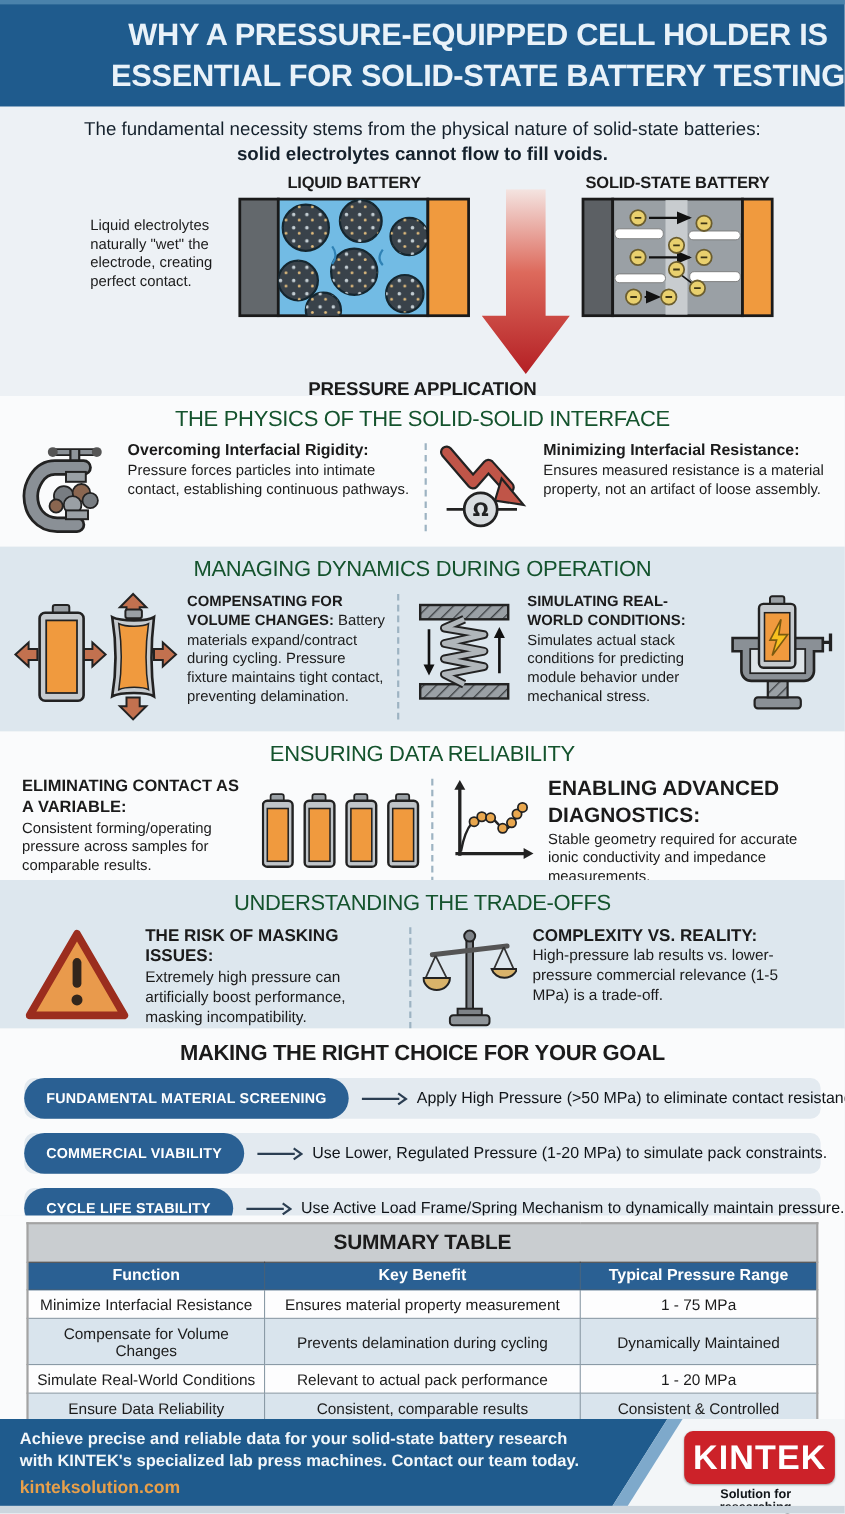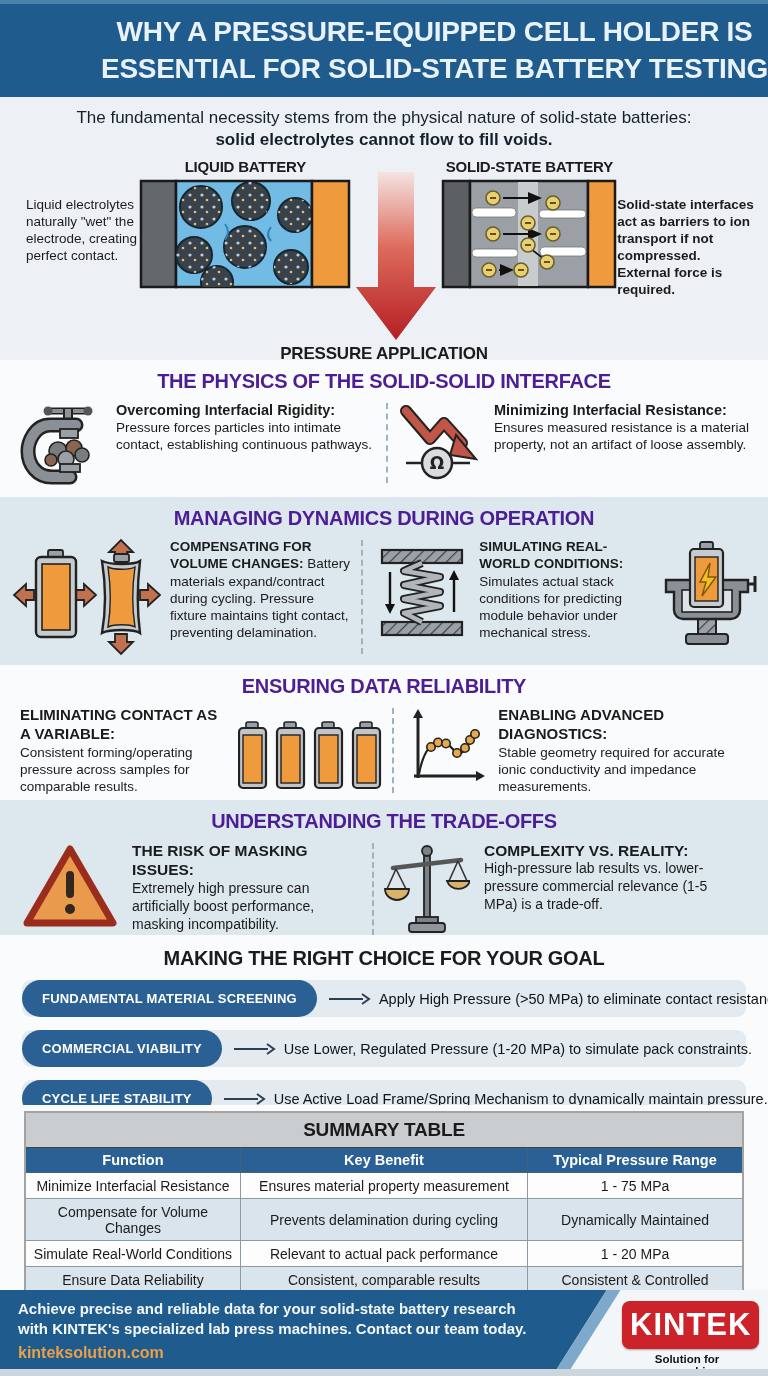--- a/index.html
+++ b/index.html
@@ -23,21 +23,21 @@
   .diag-label { font-size:15px; font-weight:700; margin-bottom:4px; letter-spacing:-0.2px; }
   .arrow-col { width:100px; display:flex; justify-content:center; margin-top:14px; }
   .pressure { text-align:center; margin-top:2px; }
   .pressure .pt { font-size:17px; font-weight:700; letter-spacing:-0.2px; }
   .pressure .ps { font-size:15px; }
 
   
   .sect { padding-top:10px; }
   .sect-white { background:#fafbfc; }
   .sect-blue { background:#dde7ee; }
-  .sect h2 { text-align:center; font-size:20px; font-weight:700; letter-spacing:-0.3px; color:#4c1d95; margin-bottom:8px; }
+  .sect h2 { text-align:center; font-size:20px; font-weight:400; letter-spacing:-0.3px; color:#14532d; margin-bottom:8px; }
   .cols { display:flex; align-items:flex-start; padding:0 18px; }
   .vdiv { border-left:2px dashed #9db3c2; align-self:stretch; margin:2px 10px; }
   .item-head { font-size:14.5px; font-weight:700; line-height:1.25; }
   .item-body { font-size:13.5px; line-height:1.28; }
   .inlinehead { font-weight:700; }
 
   .s-physics { height:137px; }
   .s-dynamics { height:168px; }
   .s-reliab { height:135px; }
   .s-trade { height:135px; }
@@ -185,21 +185,20 @@
             <line x1="109" y1="55" x2="115" y2="55"></line>
               <line x1="84" y1="66" x2="90" y2="66"></line>
             <line x1="103" y1="83" x2="109" y2="83"></line>
               <line x1="45" y1="91" x2="51" y2="91"></line>
               <line x1="77" y1="91" x2="83" y2="91"></line>
           </g>
           <rect x="147" y="2" width="27" height="106" fill="#f09a3e" stroke="#1a1a1a" stroke-width="2.5"></rect>
         </svg>
       </div>
 
-      <div class="cap cap-right">Solid-state interfaces act as barriers to ion transport if not compressed. External force is required.</div>
     </div>
 
     <div class="pressure">
       <div class="pt">PRESSURE APPLICATION</div>
       <div class="ps">(e.g., 1 - 75 MPa)</div>
     </div>
   </div>
 
   <div class="sect sect-white s-physics">
     <h2>THE PHYSICS OF THE SOLID-SOLID INTERFACE</h2>
@@ -336,21 +335,21 @@
           <circle cx="27" cy="41" r="4.2"></circle>
             <circle cx="34" cy="36.5" r="4.2"></circle>
             <circle cx="42" cy="37.5" r="4.2"></circle>
           <circle cx="53" cy="47" r="4.2"></circle>
             <circle cx="61" cy="42" r="4.2"></circle>
             <circle cx="66" cy="34" r="4.2"></circle>
             <circle cx="71" cy="28" r="4.2"></circle>
         </g>
       </svg>
       <div style="margin-left:10px; width:252px">
-        <div class="item-head" style="font-size:15px">ENABLING ADVANCED DIAGNOSTICS:</div>
+        <div class="item-head" style="font-size:19px">ENABLING ADVANCED DIAGNOSTICS:</div>
         <div class="item-body">Stable geometry required for accurate ionic conductivity and impedance measurements.</div>
       </div>
     </div>
   </div>
 
   <div class="sect sect-blue s-trade">
     <h2>UNDERSTANDING THE TRADE-OFFS</h2>
     <div class="cols" style="padding:0 22px">
       <svg width="96" height="88" viewBox="0 0 96 88" style="flex-shrink:0">
         <polygon points="48,8 91,82 5,82" fill="#e99a4c" stroke="#9b2d1e" stroke-width="7" stroke-linejoin="round"></polygon>

